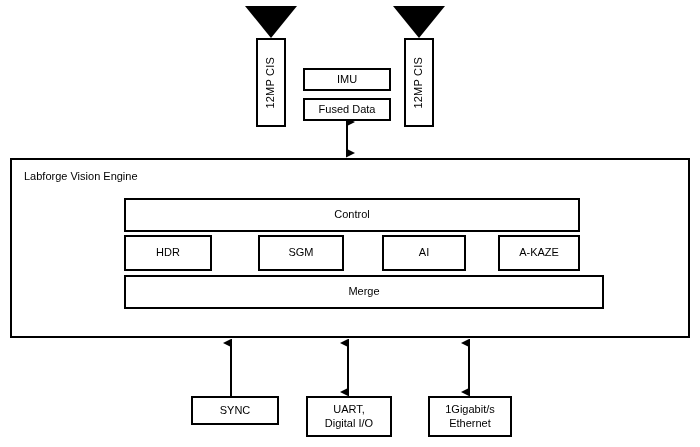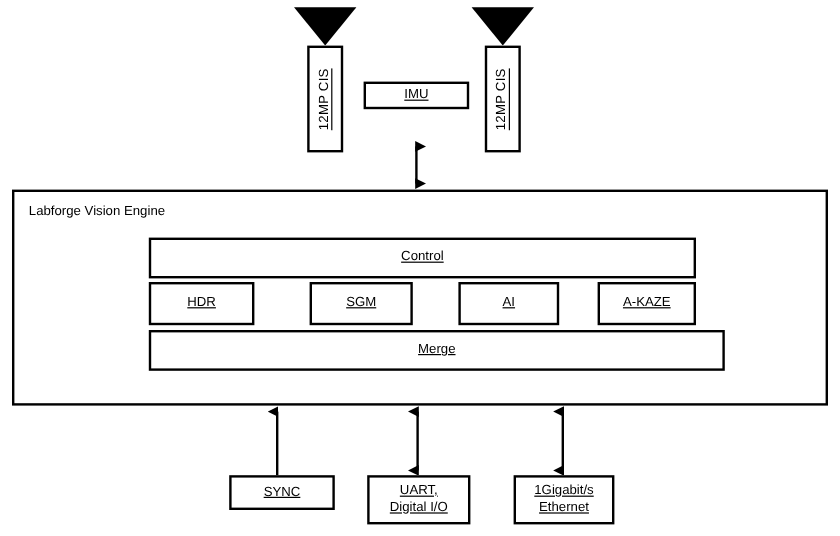--- a/index.html
+++ b/index.html
@@ -24,21 +24,20 @@
     box-sizing: border-box;
     background: #ffffff;
     border: 2px solid #000000;
     display: flex;
     align-items: center;
     justify-content: center;
     text-align: center;
     font-size: 11px;
     line-height: 1.25;
     color: #000000;
-    text-decoration: underline;
   }
 
   
   #engine-container {
     left: 10px;
     top: 158px;
     width: 680px;
     height: 180px;
     display: block;
     border-width: 2px;
@@ -141,20 +140,23 @@
     </div>
     <div class="box camera-body" style="position:absolute; left:6px; top:32px;">
       <span class="camera-label">12MP CIS</span>
     </div>
   </div>
 
   <div class="box" style="left:303px; top:68px; width:88px; height:23px;">
     <span>IMU</span>
   </div>
 
+  <div class="box" style="left:303px; top:98px; width:88px; height:23px;">
+    <span>Fused Data</span>
+  </div>
 
   <div class="box" id="engine-container">
     <div id="engine-title">Labforge Vision Engine</div>
 
     <div class="box" style="left:112px; top:38px; width:456px; height:34px;">
       <span>Control</span>
     </div>
 
     <div style="position:absolute; left:112px; top:75px; width:456px; height:36px;">
       <div class="box" style="left:0px; top:0px; width:88px; height:36px;">

